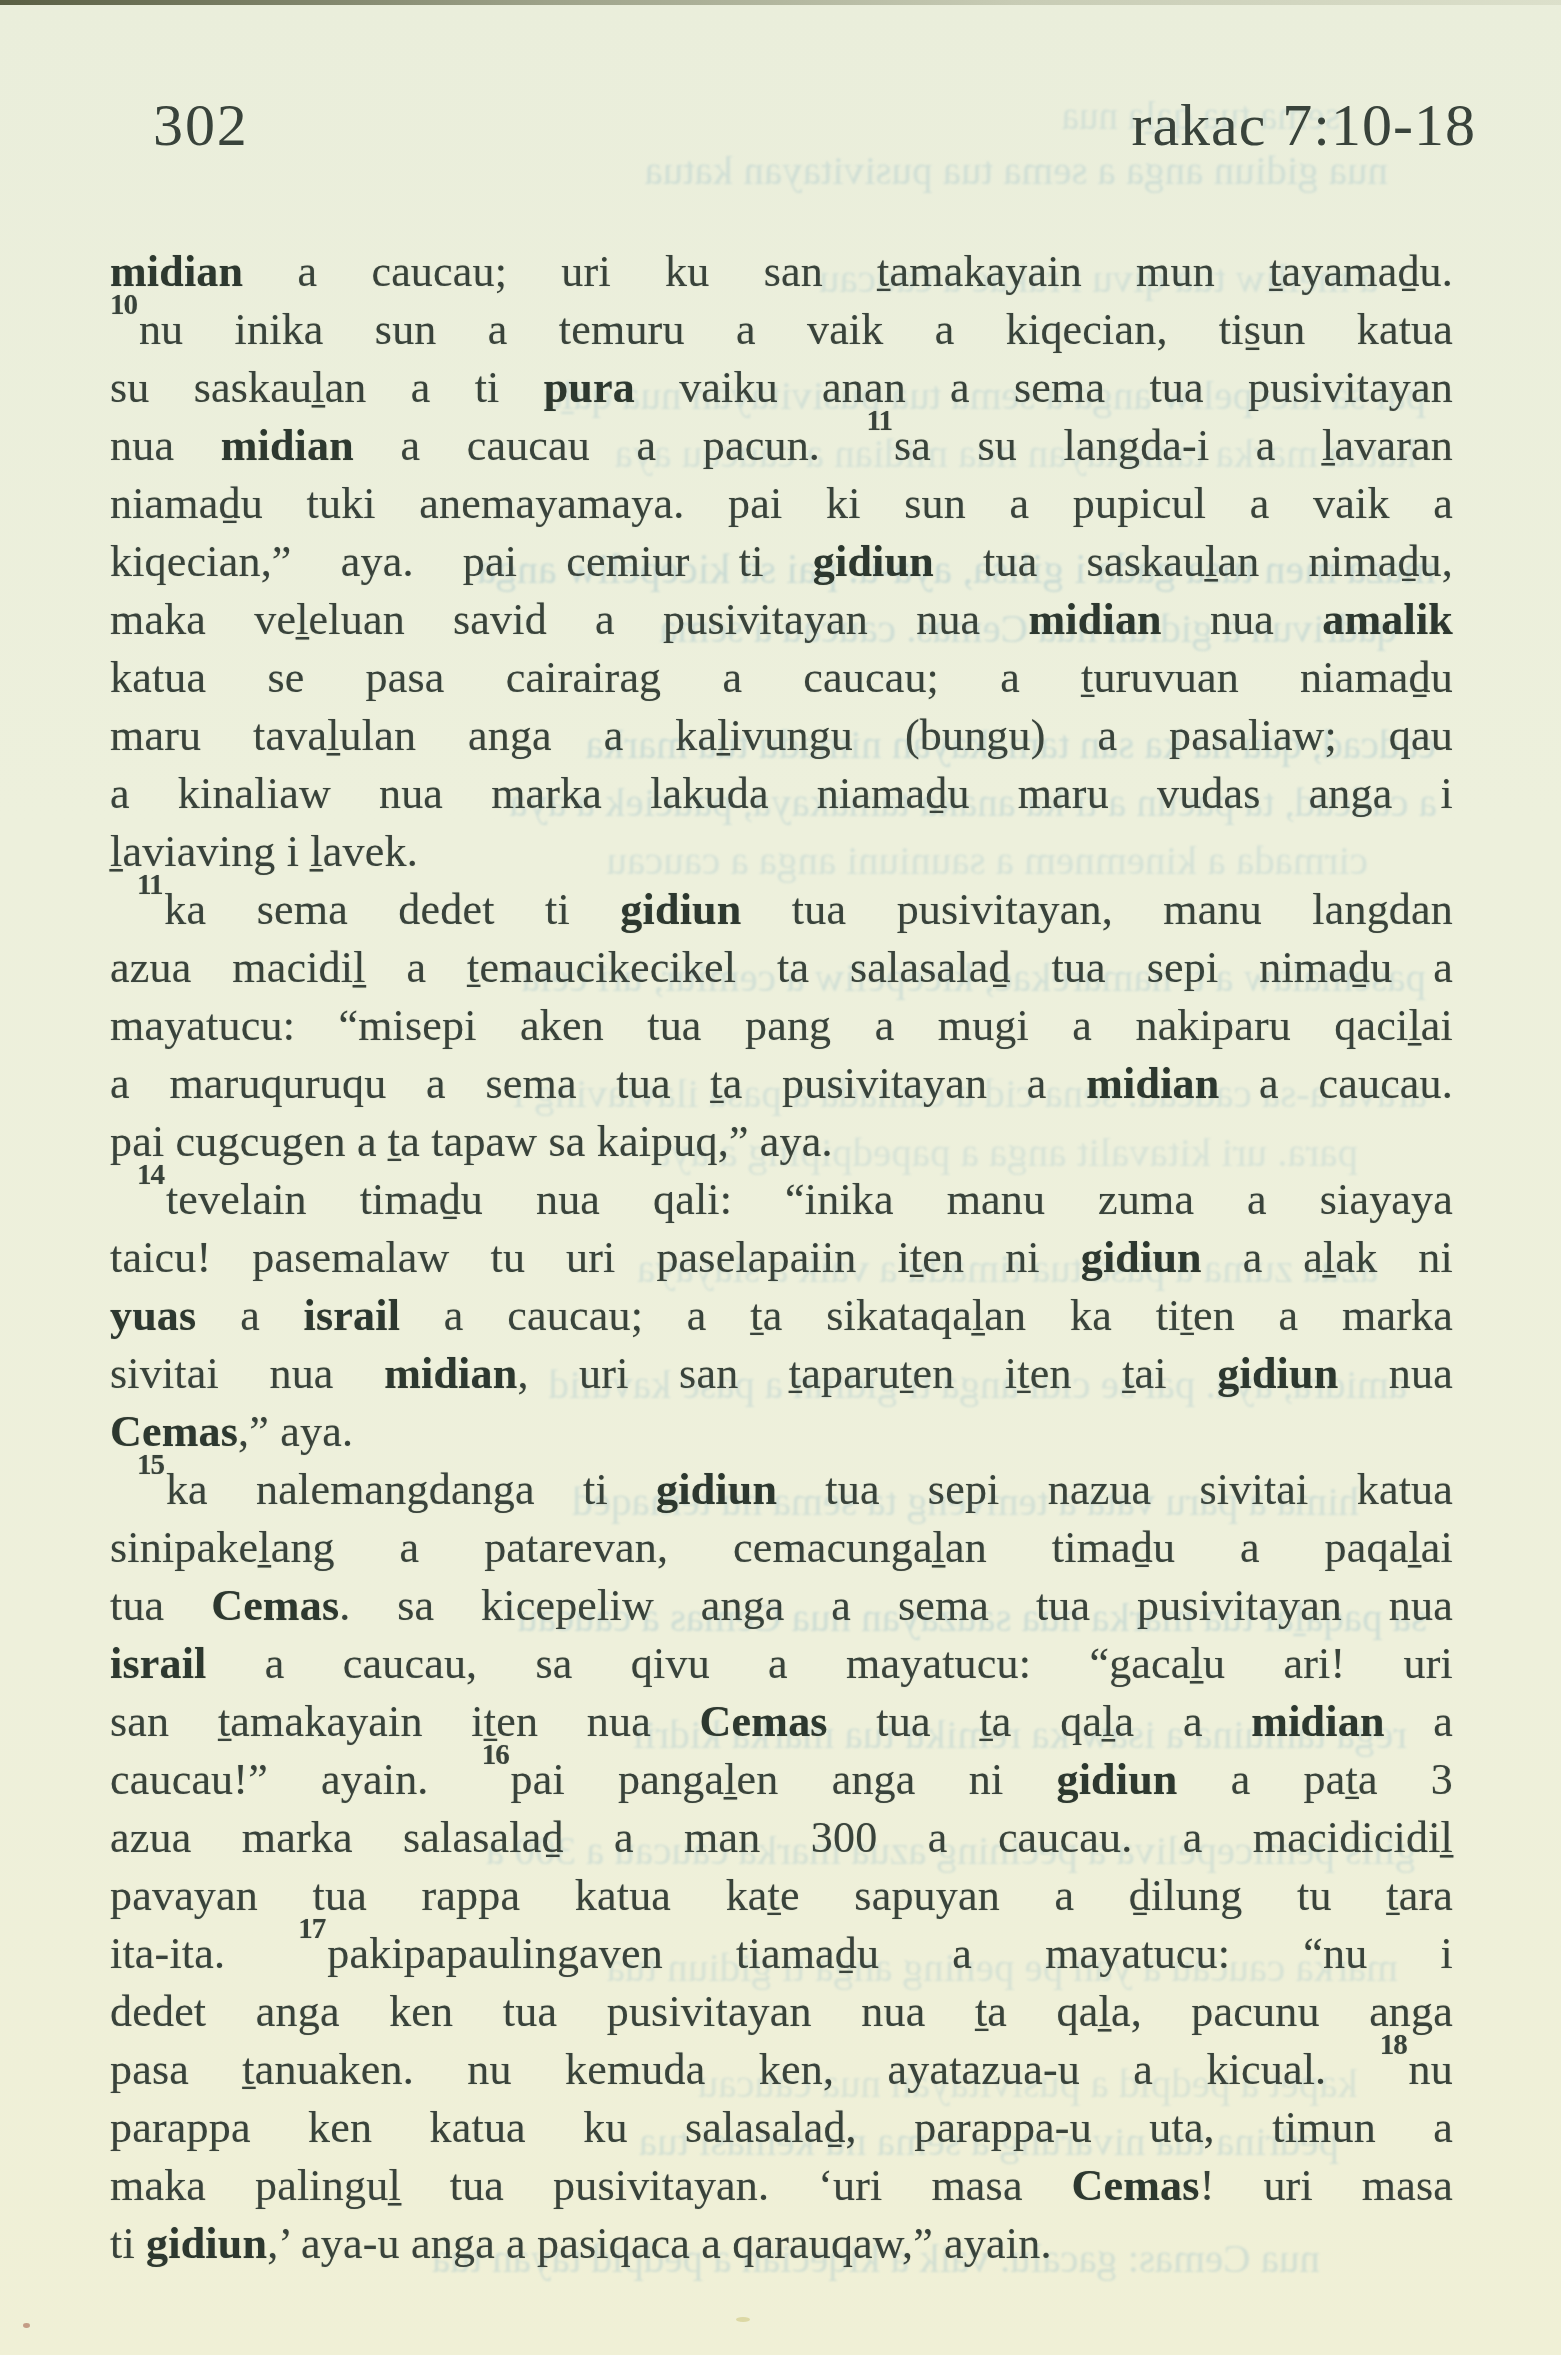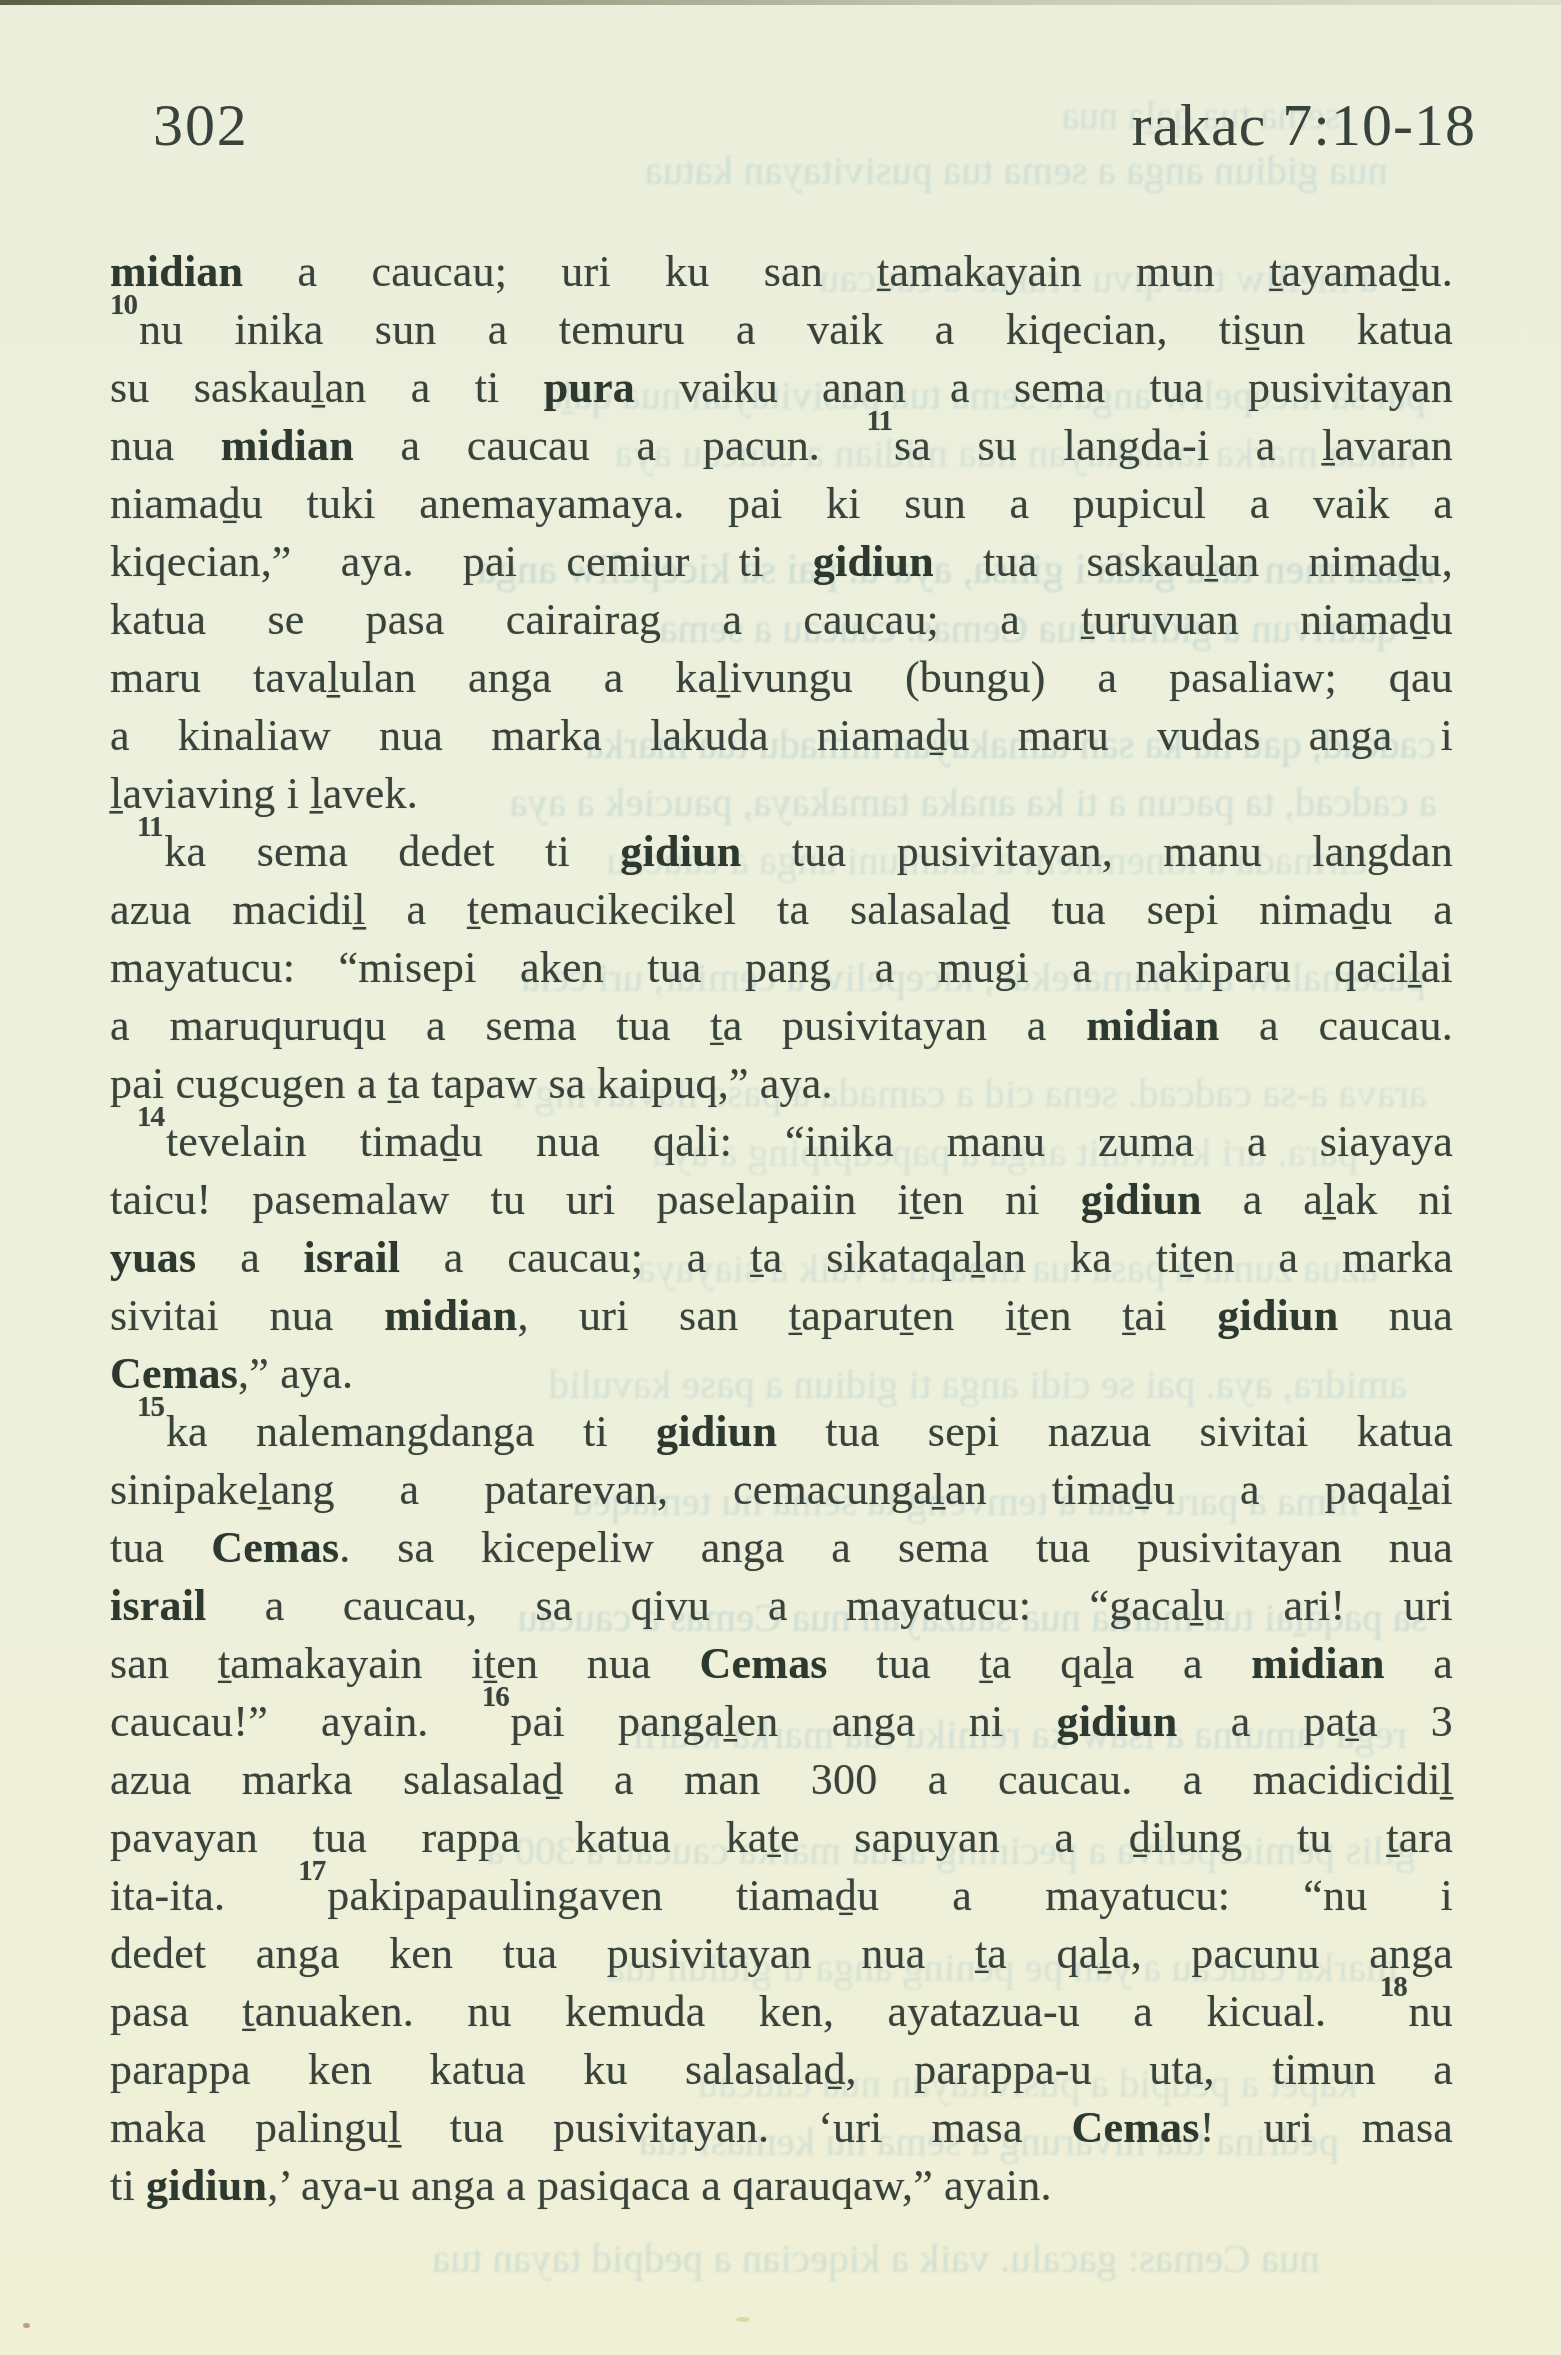--- a/index.html
+++ b/index.html
@@ -86,20 +86,21 @@
     <span class="running-title">rakac 7:10-18</span>
   </header>
 
   <main class="body-text" id="body-text">
       <div class="line"><b>midian</b><span> a caucau; uri ku san ṯamakayain mun ṯayamaḏu.</span></div>
       <div class="line"><sup class="v">10</sup><span>nu inika sun a temuru a vaik a kiqecian, tis̱un katua</span></div>
       <div class="line"><span>su saskauḻan a ti </span><b>pura</b><span> vaiku anan a sema tua pusivitayan</span></div>
       <div class="line"><span>nua </span><b>midian</b><span> a caucau a pacun.  </span><sup class="v">11</sup><span>sa su langda-i a ḻavaran</span></div>
       <div class="line"><span>niamaḏu tuki anemayamaya.  pai ki sun a pupicul a vaik a</span></div>
       <div class="line"><span>kiqecian,” aya.  pai cemiur ti </span><b>gidiun</b><span> tua saskauḻan nimaḏu,</span></div>
+      <div class="line"><span>maka veḻeluan savid a pusivitayan nua </span><b>midian</b><span> nua </span><b>amalik</b></div>
       <div class="line"><span>katua se pasa cairairag a caucau; a ṯuruvuan niamaḏu</span></div>
       <div class="line"><span>maru tavaḻulan anga a kaḻivungu (bungu) a pasaliaw; qau</span></div>
       <div class="line"><span>a kinaliaw nua marka lakuda niamaḏu maru vudas anga i</span></div>
       <div class="line noj"><span>ḻaviaving i ḻavek.</span></div>
       <div class="line ind"><sup class="v">11</sup><span>ka sema dedet ti </span><b>gidiun</b><span> tua pusivitayan, manu langdan</span></div>
       <div class="line"><span>azua macidiḻ a ṯemaucikecikel ta salasalaḏ tua sepi nimaḏu a</span></div>
       <div class="line"><span>mayatucu: “misepi aken tua pang a mugi a nakiparu qaciḻai</span></div>
       <div class="line"><span>a maruquruqu a sema tua ṯa pusivitayan a </span><b>midian</b><span> a caucau.</span></div>
       <div class="line noj"><span>pai cugcugen a ṯa tapaw sa kaipuq,” aya.</span></div>
       <div class="line ind"><sup class="v">14</sup><span>tevelain timaḏu nua qali:  “inika manu zuma a siayaya</span></div>

